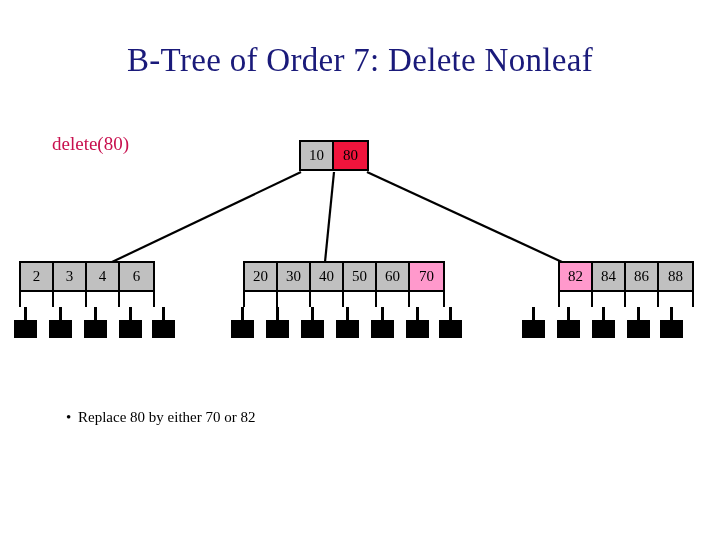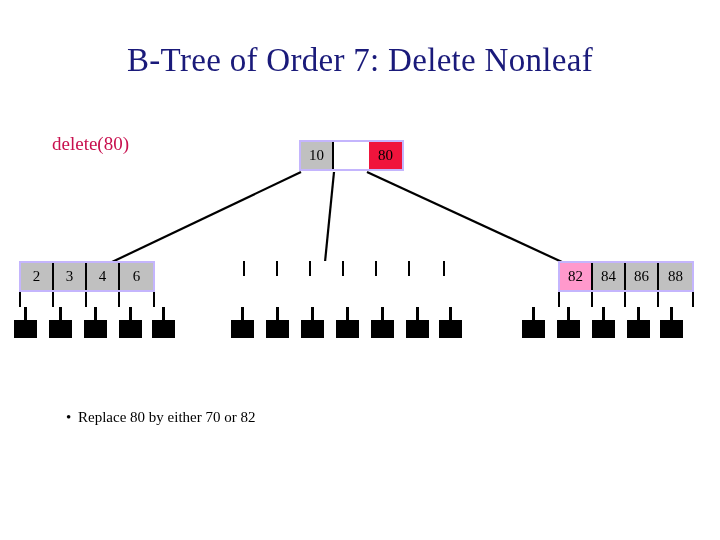--- a/index.html
+++ b/index.html
@@ -50,41 +50,41 @@
     pointer-events: none;
   }
   
   .node {
     position: absolute;
     display: flex;
     flex-direction: column;
   }
   .cell-row {
     display: flex;
-    border: 2px solid #c4b5fd;
+    border: 2px solid #000000;
     border-bottom-width: 2px;
     box-sizing: content-box;
     align-items: center;
   }
   .cell {
     width: 33px;
     height: 27px;
     line-height: 27px;
     text-align: center;
     font-size: 15px;
     font-family: "Liberation Serif", serif;
     color: #000000;
     background: #c0c0c0;
     border-right: 2px solid #000000;
     box-sizing: border-box;
   }
   .cell:last-child { border-right: none; }
   .cell.gray { background: #c0c0c0; }
   .cell.pink { background: #ff99cc; }
-  .cell.red  { background: #f0143c; margin-left: 35px; }
+  .cell.red  { background: #f0143c; }
   
   .ptr-row {
     display: flex;
     border-left: 2px solid #000000;
     border-right: 2px solid #000000;
     border-bottom: 0;
     box-sizing: content-box;
   }
   .ptr-cell {
     width: 33px;
@@ -187,20 +187,28 @@
         <div class="stem"></div>
         <div class="box"></div>
       </div>
     <div class="kid" style="left:133px;">
         <div class="stem"></div>
         <div class="box"></div>
       </div>
   </div>
 
   <div class="node" style="left:243px; top:261px;">
+    <div class="cell-row">
+      <div class="cell gray">20</div>
+      <div class="cell gray">30</div>
+      <div class="cell gray">40</div>
+      <div class="cell gray">50</div>
+      <div class="cell gray">60</div>
+      <div class="cell pink">70</div>
+    </div>
     <div class="ptr-row">
       <div class="ptr-cell"></div>
       <div class="ptr-cell"></div>
       <div class="ptr-cell"></div>
       <div class="ptr-cell"></div>
       <div class="ptr-cell"></div>
       <div class="ptr-cell"></div>
     </div>
   </div>
   <div class="kids" style="left:243px; top:307px;">

